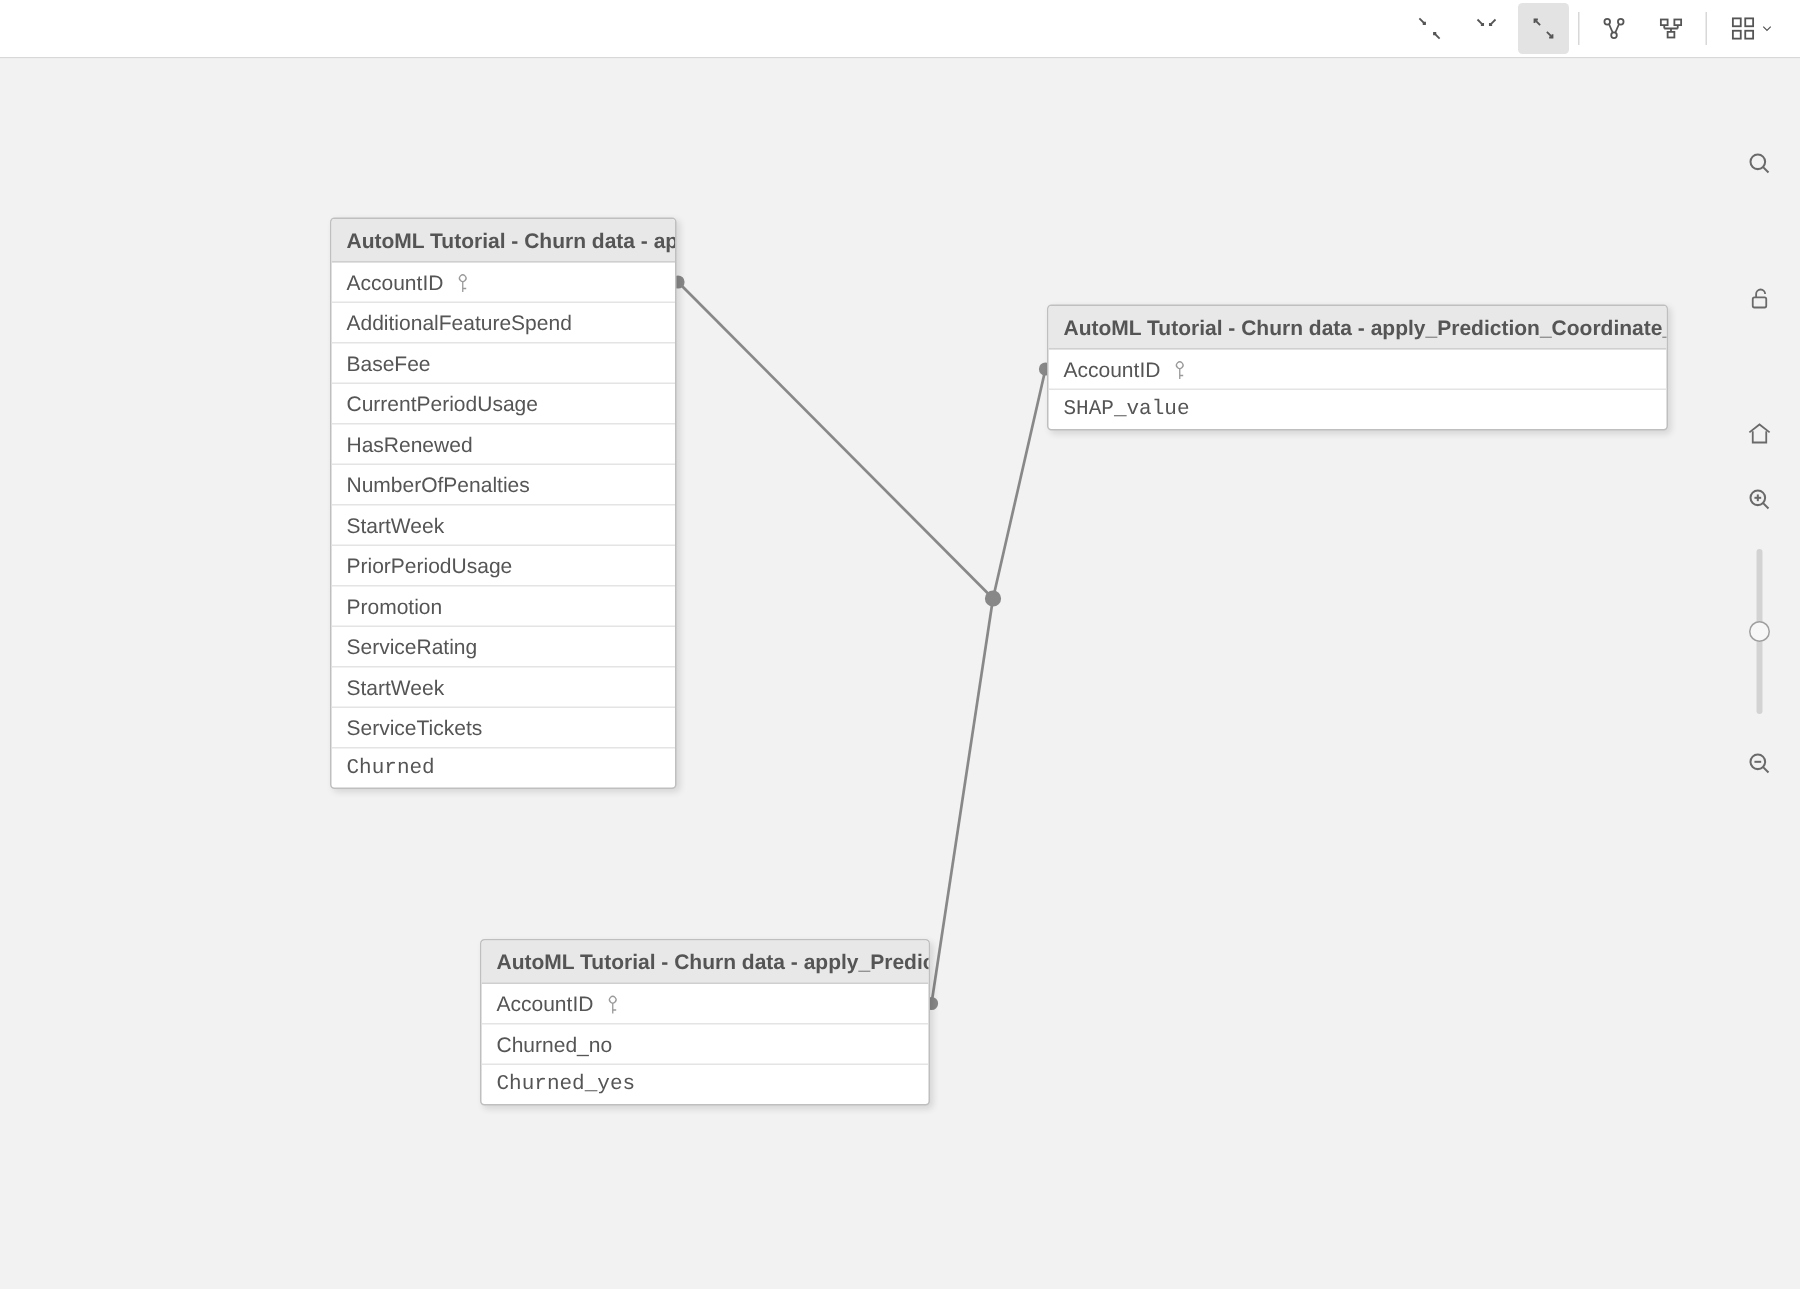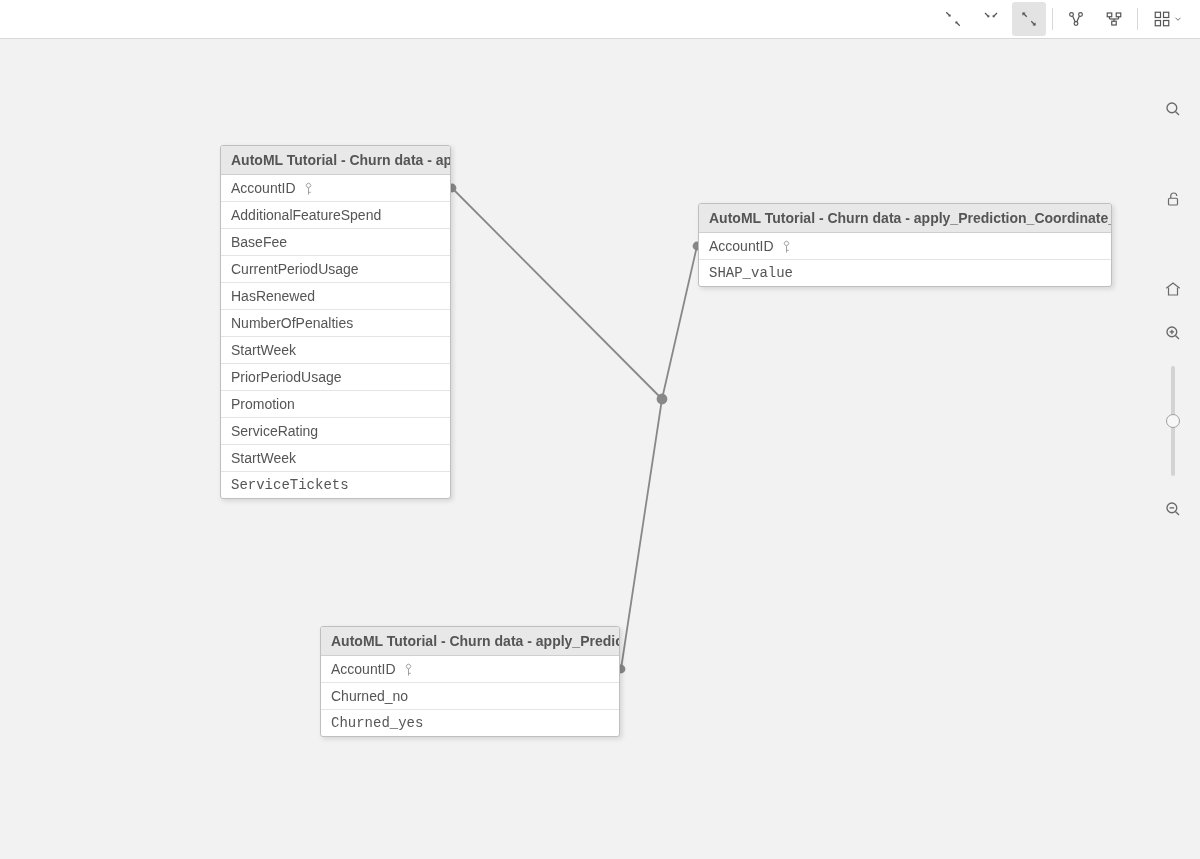--- a/index.html
+++ b/index.html
@@ -221,20 +221,23 @@
         </div>
         <div class="field-row">
           <span>ServiceRating</span>
         </div>
         <div class="field-row">
           <span>StartWeek</span>
         </div>
         <div class="field-row">
           <span>ServiceTickets</span>
         </div>
+        <div class="field-row">
+          <span>Churned</span>
+        </div>
       </div>
       <div class="table-card" style="left: 698px; top: 164px; width: 414px;">
         <div class="table-header">AutoML Tutorial - Churn data - apply_Prediction_Coordinate_SHAP</div>
         <div class="field-row">
           <span>AccountID</span>
           <span class="key-badge">
             <svg width="13" height="13" viewBox="0 0 24 24" fill="none" stroke="currentColor" stroke-width="1.6">
               <circle cx="8" cy="8" r="4"></circle>
               <line x1="11" y1="11" x2="20" y2="20"></line>
               <line x1="17" y1="17" x2="20" y2="14"></line>

